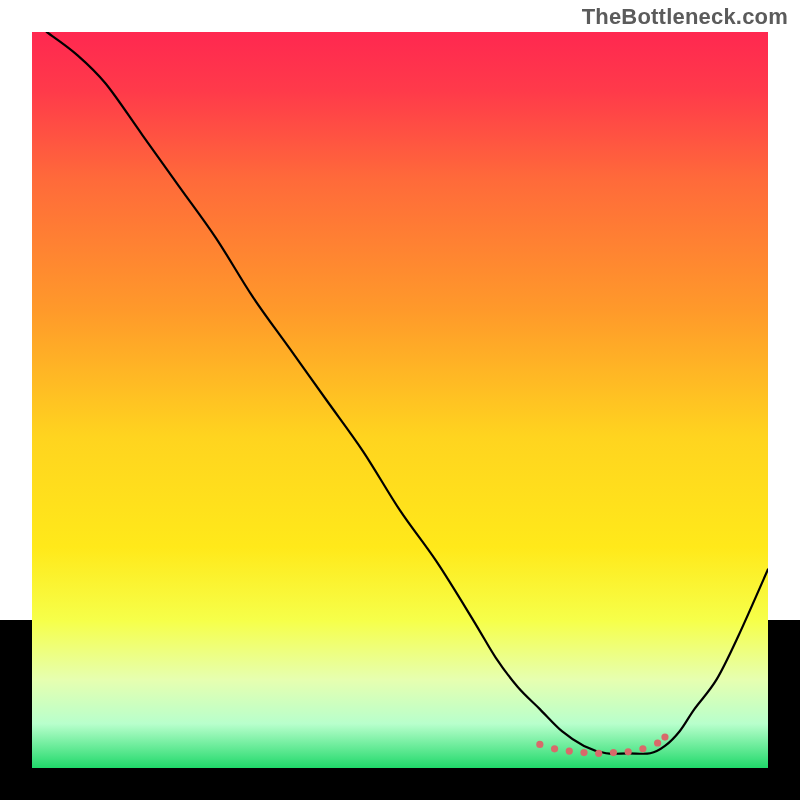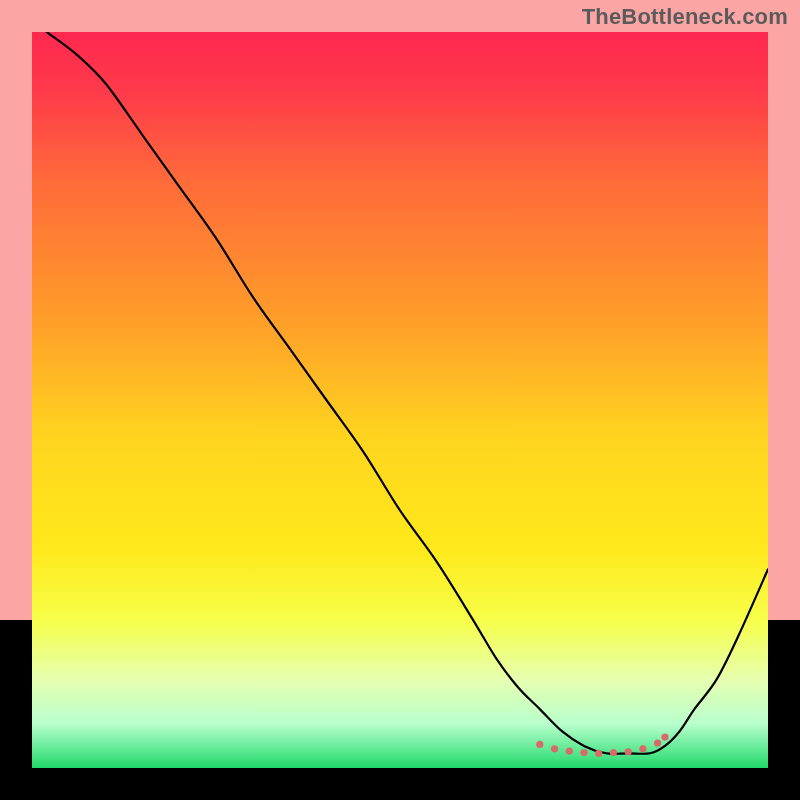--- a/index.html
+++ b/index.html
@@ -1,17 +1,17 @@
 <!DOCTYPE html>
 <html><head>
 <meta charset="utf-8">
 <style>
   * { margin: 0; padding: 0; box-sizing: border-box; }
   html, body { width: 800px; height: 800px; background: #000; overflow: hidden; }
-  .frame { position: relative; width: 800px; height: 620px; background: #fca5a5; }
+  .frame { position: relative; width: 800px; height: 620px; background: #ffffff; }
   .watermark {
     position: absolute;
     top: 4px;
     right: 12px;
     font-family: Arial, Helvetica, sans-serif;
     font-size: 22px;
     font-weight: 600;
     color: #5b5b5b;
     letter-spacing: 0.2px;
   }

